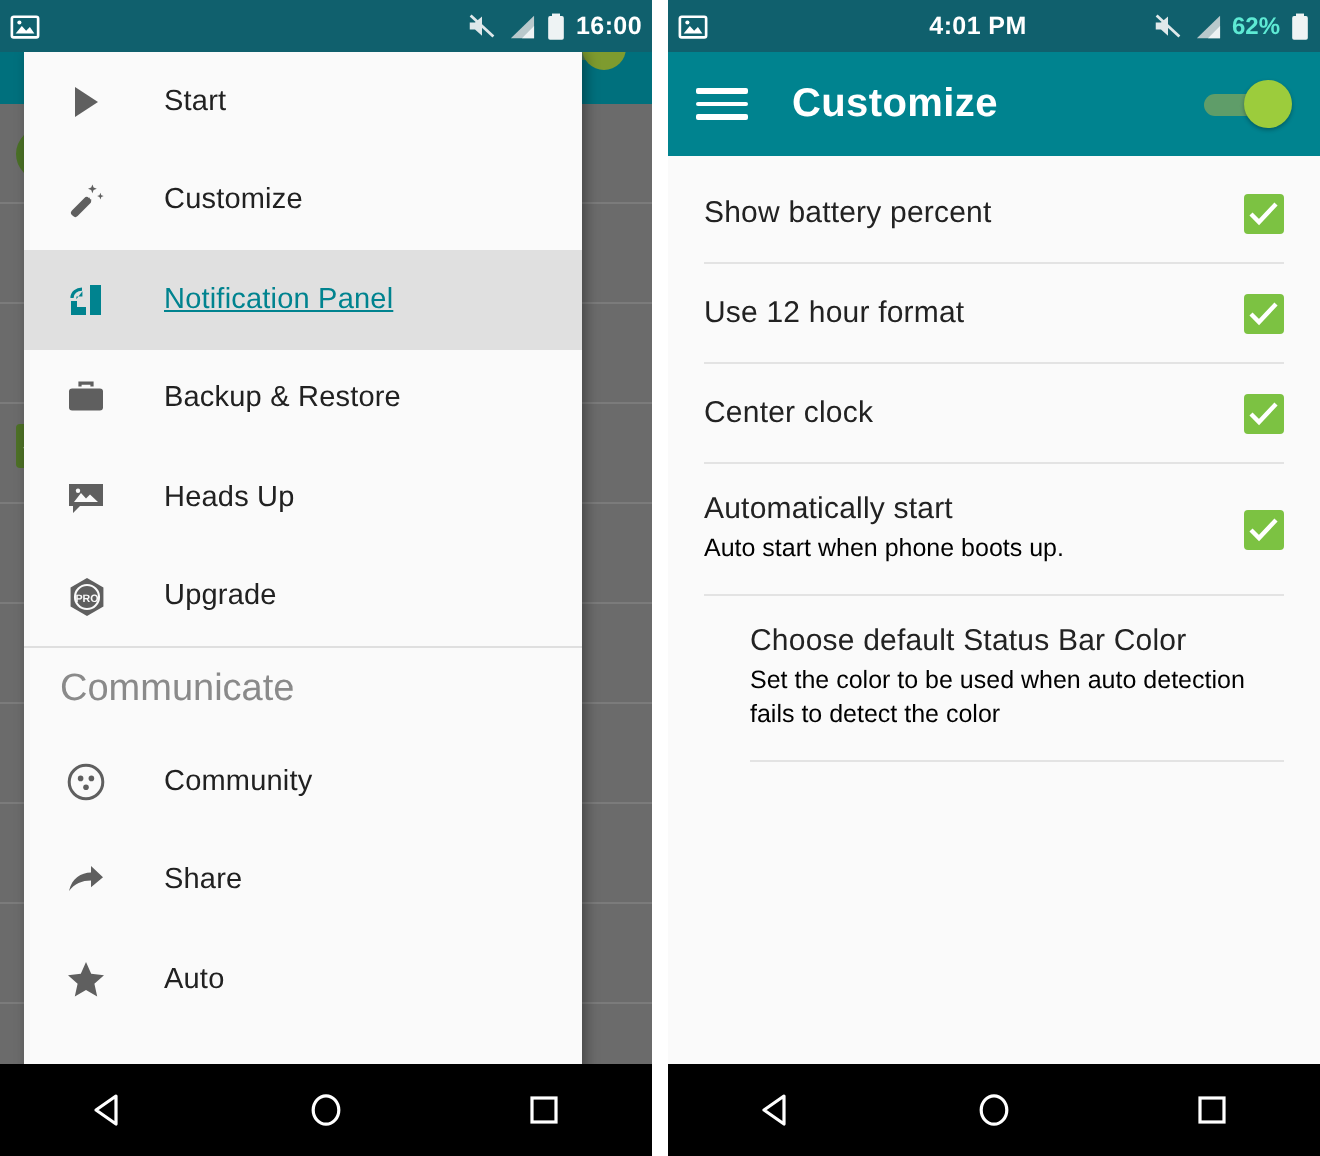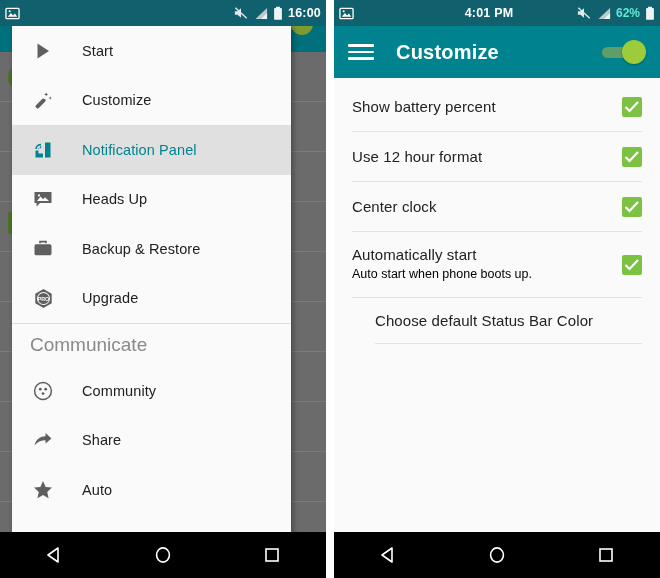--- a/index.html
+++ b/index.html
@@ -27,21 +27,21 @@
   .ul-row{height:50px;border-bottom:1px solid #7b7b7b;box-sizing:border-box;position:relative;}
   .ul-dot{position:absolute;left:8px;top:12px;width:26px;height:26px;border-radius:50%;background:#4a7026;}
   .ul-check{position:absolute;left:8px;top:10px;width:22px;height:22px;background:#4d7026;border-radius:2px;}
   .ul-check svg{position:absolute;left:3px;top:4px;}
 
   .drawer{position:absolute;left:12px;top:26px;width:279px;height:526px;background:#fafafa;box-shadow:2px 0 6px rgba(0,0,0,.35);overflow:hidden;}
   .nav-item{height:49.5px;display:flex;align-items:center;padding-left:18px;box-sizing:border-box;cursor:default;}
   .nav-item.sel{background:#e0e0e0;}
   .nav-ico{width:26px;height:26px;display:flex;align-items:center;justify-content:center;flex:0 0 26px;}
   .nav-label{margin-left:26px;font-size:14.5px;color:#212121;letter-spacing:.1px;}
-  .nav-item.sel .nav-label{color:#00838f;}
+  .nav-item.sel .nav-label{color:#00838f;text-decoration:underline;}
   .nav-divider{height:1px;background:#dfdfdf;margin:0;}
   .nav-section{height:42px;display:flex;align-items:center;padding-left:18px;font-size:19px;color:#8a8a8a;}
 
   
   .appbar{height:52px;background:#00838f;display:flex;align-items:center;padding:0 14px;box-sizing:border-box;}
   .hamb{width:26px;height:26px;display:flex;flex-direction:column;justify-content:center;gap:4px;}
   .hamb span{display:block;height:2.5px;background:#fff;border-radius:1px;}
   .appbar-title{margin-left:22px;color:#fff;font-size:20px;font-weight:bold;letter-spacing:.2px;}
   .appbar-toggle{margin-left:auto;position:relative;width:46px;height:24px;}
   .at-track{position:absolute;left:2px;top:7px;width:32px;height:11px;border-radius:6px;background:#5f9d69;}
@@ -160,36 +160,36 @@
             <path d="M5.2 9.6 L8.2 5.6 L8.2 8.2 L5.2 8.2 Z" fill="#00838f"></path>
             <path d="M3 9 C3 6.2 5.4 4.6 8 4.6" stroke="#00838f" stroke-width="1.6" fill="none"></path>
           </svg>
         </span>
         <span class="nav-label">Notification Panel</span>
       </div>
 
       <div class="nav-item">
         <span class="nav-ico">
           <svg width="20" height="18" viewBox="0 0 20 18">
+              <path d="M7 3.2 L7 1.6 L13 1.6 L13 3.2" stroke="#5f5f5f" stroke-width="1.6" fill="none"></path>
+              <rect x="1.5" y="4.2" width="17" height="11" rx="1.6" fill="#5f5f5f"></rect>
+            </svg>
+        </span>
+        <span class="nav-label">Backup &amp; Restore</span>
+      </div>
+
+      <div class="nav-item">
+        <span class="nav-ico">
+          <svg width="20" height="18" viewBox="0 0 20 18">
               <path d="M1.5 2 L18.5 2 L18.5 13 L7 13 L3.5 16.5 L3.5 13 L1.5 13 Z" fill="#5f5f5f"></path>
               <path d="M4 11 L7.5 6.5 L10 9.2 L12 7.2 L16 11 Z" fill="#fafafa"></path>
               <circle cx="6" cy="5.4" r="1.1" fill="#fafafa"></circle>
             </svg>
         </span>
         <span class="nav-label">Heads Up</span>
-      </div>
-
-      <div class="nav-item">
-        <span class="nav-ico">
-          <svg width="20" height="18" viewBox="0 0 20 18">
-              <path d="M7 3.2 L7 1.6 L13 1.6 L13 3.2" stroke="#5f5f5f" stroke-width="1.6" fill="none"></path>
-              <rect x="1.5" y="4.2" width="17" height="11" rx="1.6" fill="#5f5f5f"></rect>
-            </svg>
-        </span>
-        <span class="nav-label">Backup &amp; Restore</span>
       </div>
 
       <div class="nav-item">
         <span class="nav-ico">
           <svg width="21" height="21" viewBox="0 0 22 22">
             <path d="M11 1 L19.6 6 L19.6 16 L11 21 L2.4 16 L2.4 6 Z" fill="#5f5f5f"></path>
             <circle cx="11" cy="11" r="6.3" fill="none" stroke="#fafafa" stroke-width="1.1"></circle>
             <text x="11" y="13.4" font-family="Liberation Sans, sans-serif" font-size="5.6" font-weight="bold" fill="#fafafa" text-anchor="middle">PRO</text>
           </svg>
         </span>
@@ -355,20 +355,21 @@
         <div class="cb">
           <svg width="16" height="14" viewBox="0 0 16 14">
               <path d="M1.5 7 L5.5 11 L14 2" stroke="#fff" stroke-width="2.2" fill="none"></path>
             </svg>
         </div>
       </div>
 
       <div class="s-row">
         <div class="s-texts">
           <div class="s-title">Choose default Status Bar Color</div>
+          <div class="s-sub">Set the color to be used when auto detection fails to detect the color</div>
         </div>
       </div>
 
     </div>
 
     <div class="navbar">
       <div class="navbtn">
         <svg width="20" height="20" viewBox="0 0 20 20">
             <path d="M14 3 L4 10 L14 17 Z" fill="none" stroke="#fff" stroke-width="1.6" stroke-linejoin="round"></path>
           </svg>

